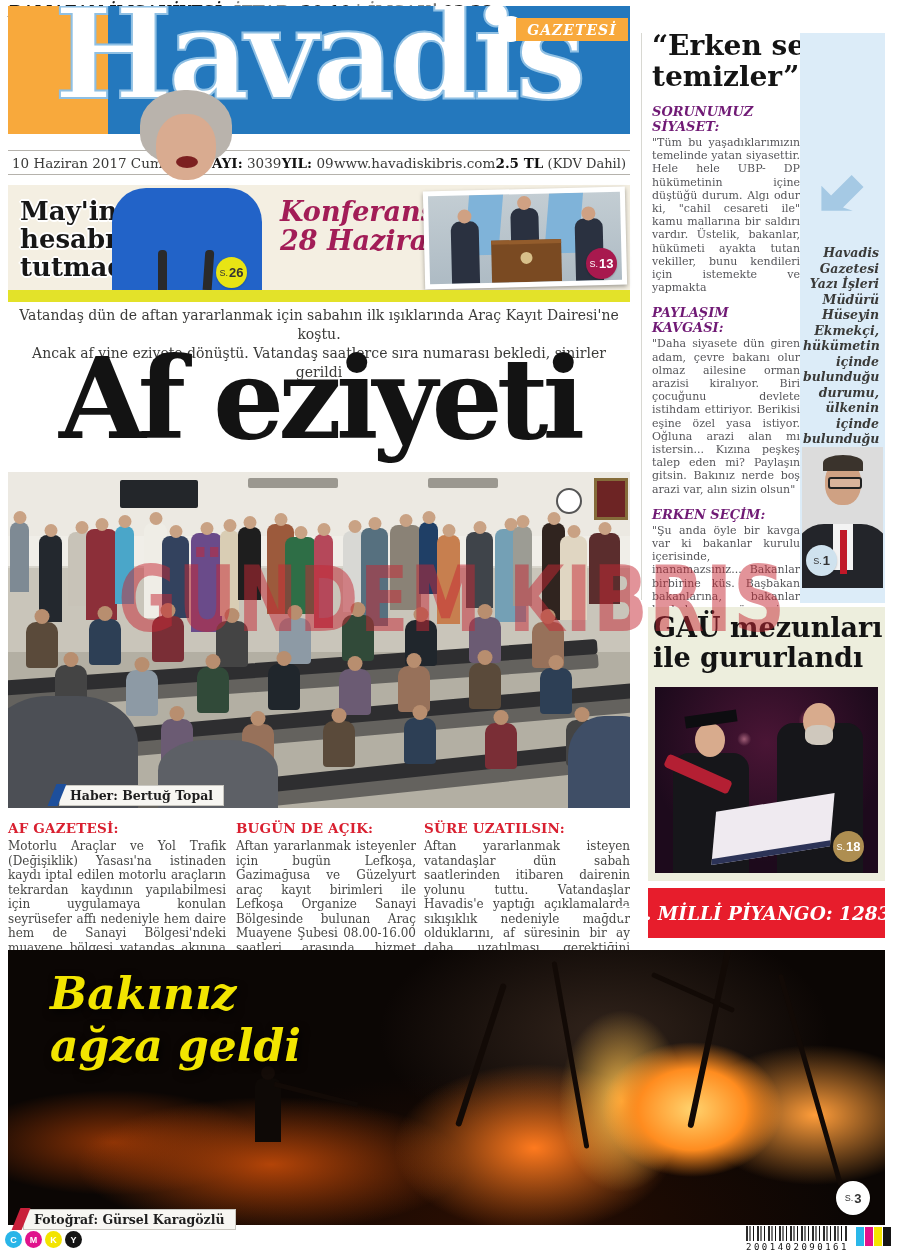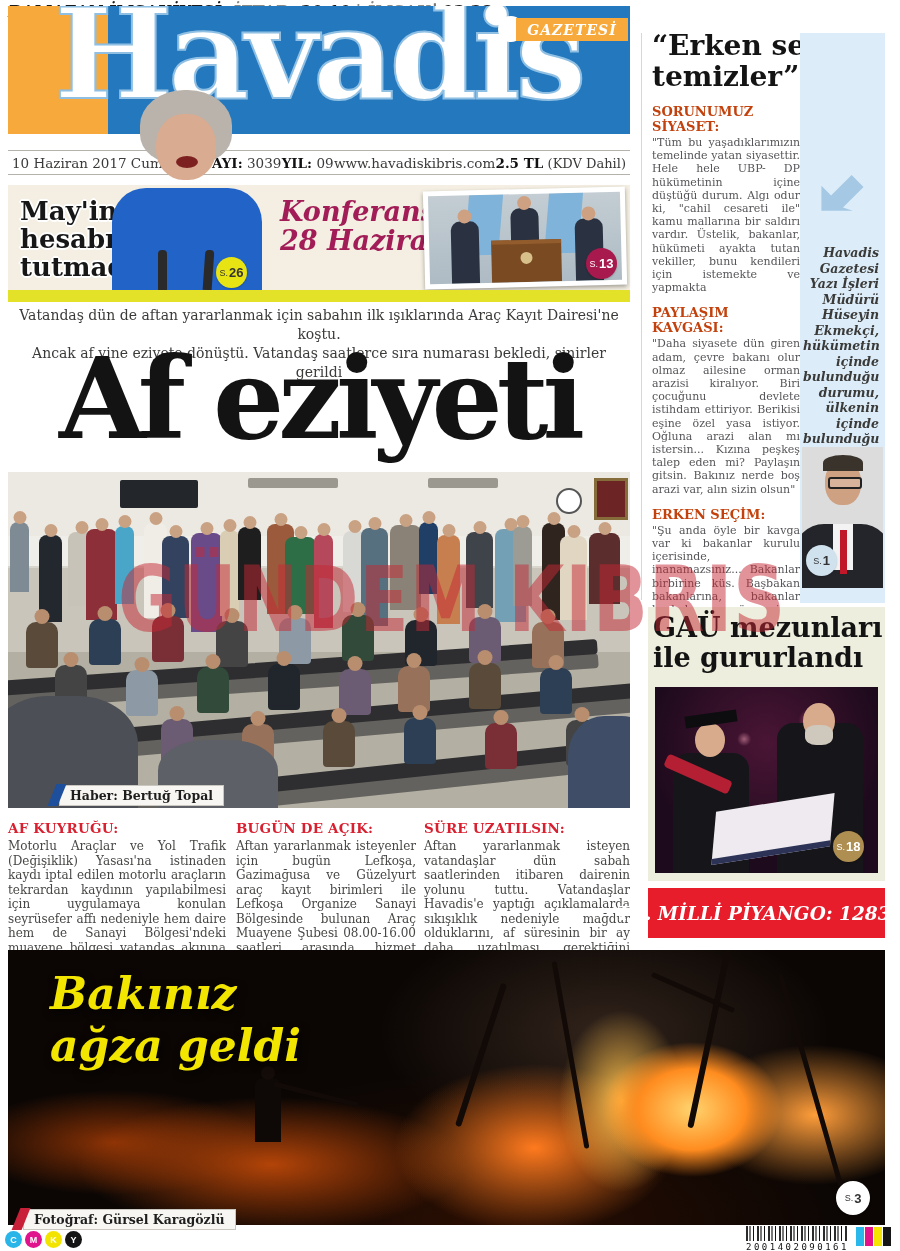--- a/index.html
+++ b/index.html
@@ -111,21 +111,21 @@
   .sc1{left:8px;width:218px;}
   .sc2{left:236px;width:180px;}
   .sc3{left:424px;width:206px;}
   .pageref{font-weight:bold;color:#222;}
 
   
   .vrule{left:641px;top:33px;width:1px;height:567px;background:#d8d8d2;}
   .col-head{left:652px;top:30px;width:234px;font-family:"DejaVu Serif",serif;font-weight:bold;
             font-size:28px;line-height:31px;color:#141414;}
   .col-sections{left:652px;top:104px;width:148px;font-family:"DejaVu Serif",serif;}
-  .col-sections h4{margin:0 0 2px 0;font-size:13px;color:#c2410c;}
+  .col-sections h4{margin:0 0 2px 0;font-size:13px;color:#701a75;font-style:italic;}
   .col-sections p{margin:0 0 11px 0;font-size:11px;line-height:13.2px;color:#56565a;text-align:justify;}
   .panel{left:800px;top:33px;width:85px;height:570px;background:#dcecf8;}
   .panel .arrow{position:absolute;left:16px;top:128px;width:54px;height:54px;}
   .panel-note{position:absolute;left:3px;right:6px;top:212px;text-align:right;
               font-family:"DejaVu Serif",serif;font-weight:bold;font-style:italic;
               font-size:12.5px;line-height:15.5px;color:#3a3a38;}
   .ek-photo{position:absolute;left:2px;top:414px;width:81px;height:141px;background:#dcdcdc;overflow:hidden;}
   .ek-suit{position:absolute;left:-8px;bottom:0;width:97px;height:64px;background:#23252a;border-radius:30px 30px 0 0;}
   .ek-shirt{position:absolute;left:31px;bottom:18px;width:20px;height:46px;background:#f3f3f3;}
   .ek-tie{position:absolute;left:38px;bottom:14px;width:7px;height:44px;background:#c01828;}
@@ -334,21 +334,21 @@
   </div>
 
   <div class="abs watermark">GÜNDEM KIBRIS</div>
 
   <div class="abs credit credit-haber">
     <div class="slash"></div>
     <div class="box">Haber: Bertuğ Topal</div>
   </div>
 
   <div class="abs sumcol sc1">
-    <h4>AF KUYRUĞU:</h4>
+    <h4>AF GAZETESİ:</h4>
     <p>Motorlu Araçlar ve Yol Trafik (Değişiklik) Yasası'na istinaden kaydı iptal edilen motorlu araçların tekrardan kaydının yapılabilmesi için uygulamaya konulan seyrüsefer affı nedeniyle hem daire hem de Sanayi Bölgesi'ndeki muayene bölgesi vatandaş akınına uğradı</p>
   </div>
   <div class="abs sumcol sc2">
     <h4>BUGÜN DE AÇIK:</h4>
     <p>Aftan yararlanmak isteyenler için bugün Lefkoşa, Gazimağusa ve Güzelyurt araç kayıt birimleri ile Lefkoşa Organize Sanayi Bölgesinde bulunan Araç Muayene Şubesi 08.00-16.00 saatleri arasında hizmet verecek</p>
   </div>
   <div class="abs sumcol sc3">
     <h4>SÜRE UZATILSIN:</h4>
     <p><span>Aftan yararlanmak isteyen vatandaşlar dün sabah saatlerinden itibaren dairenin yolunu tuttu. Vatandaşlar Havadis'e yaptığı açıklamalarda sıkışıklık nedeniyle mağdur olduklarını, af süresinin bir ay daha uzatılması gerektiğini söyledi </span><span class="pageref">S.6-7</span></p>
   </div>

